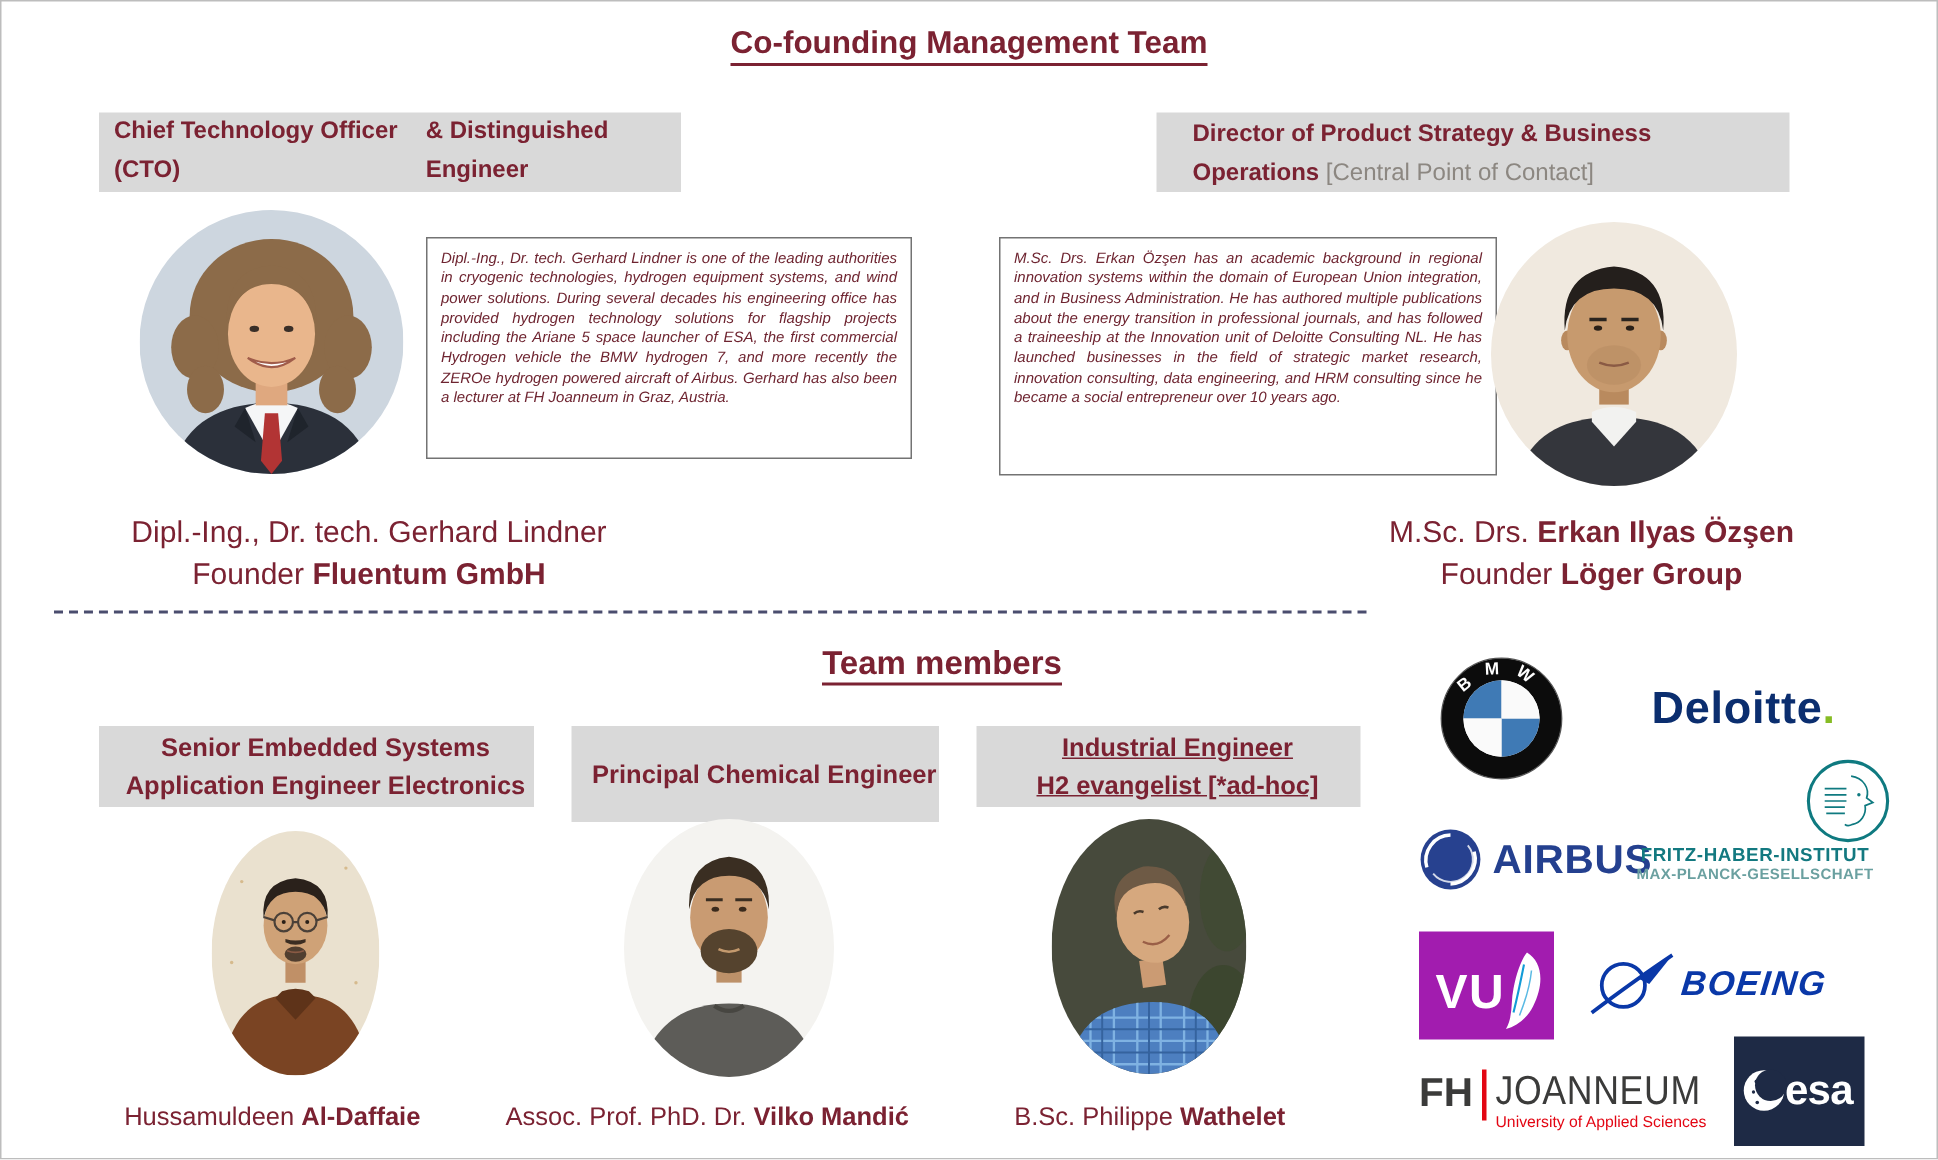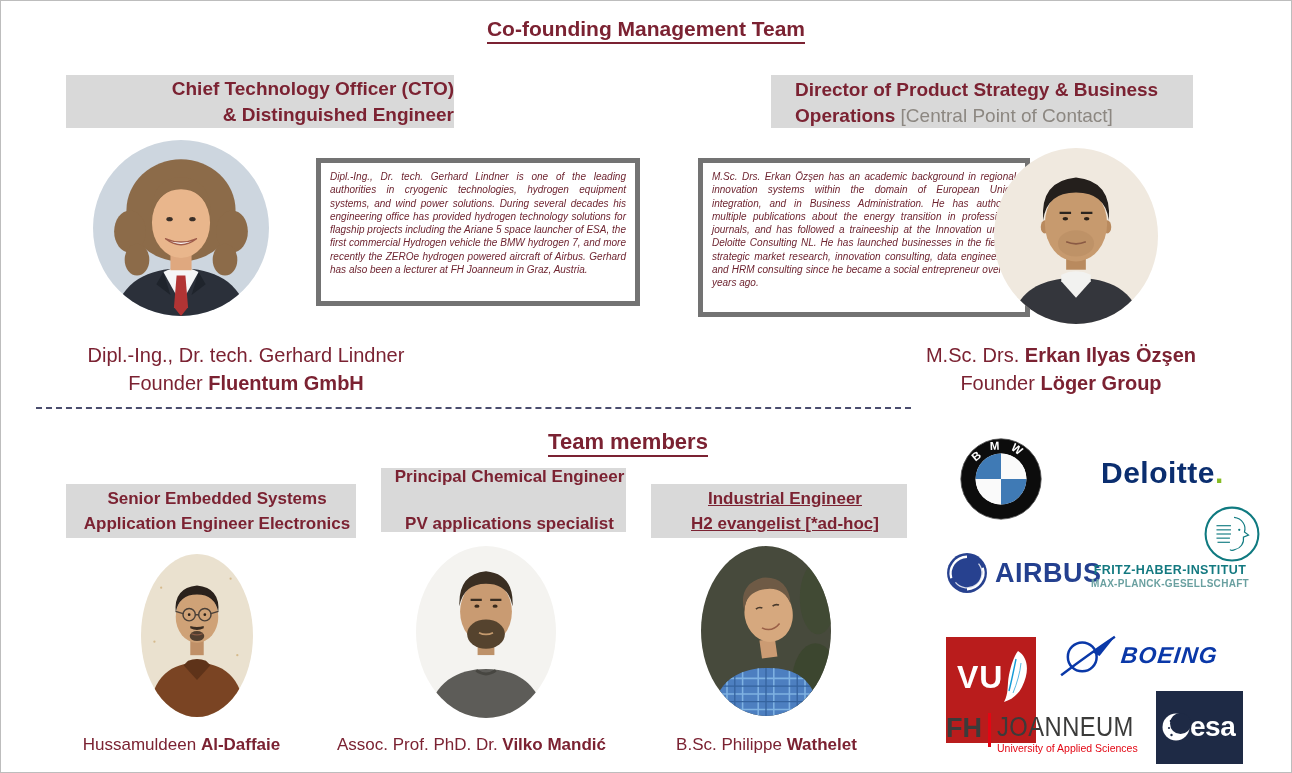--- a/index.html
+++ b/index.html
@@ -9,28 +9,28 @@
     font-family:"Liberation Sans",sans-serif;color:var(--accent_maroon,#7b2232);
   }
   .abs{position:absolute;}
   
   .page-title{left:0;right:0;top:16px;text-align:center;font-size:21px;font-weight:700;}
   .page-title span{border-bottom:2px solid currentColor;padding-bottom:2px;}
   .team-title{left:0;right:36px;top:428px;text-align:center;font-size:22px;font-weight:700;}
   .team-title span{border-bottom:2px solid currentColor;padding-bottom:1px;}
   
   .rolebox{background:var(--box_gray,#d9d9d9);box-sizing:border-box;
-    font-size:19px;line-height:26px;font-weight:700;display:flex;flex-direction:column;justify-content:center;align-items:flex-end;}
+    font-size:16px;line-height:26px;font-weight:700;display:flex;flex-direction:row;justify-content:center;}
   .rolebox.rb1{left:65px;top:74px;width:388px;height:53px;padding-left:10px;}
   .rolebox.rb2{left:770px;top:74px;width:422px;height:53px;padding:2px 24px;display:block;}
   .role-note{font-weight:400;color:var(--note_gray,#8c8781);}
   
-  .bio{box-sizing:border-box;border:5px solid #737373;background:#fff;
+  .bio{box-sizing:border-box;border:1px solid #737373;background:#fff;
     font-size:10px;line-height:13.3px;font-style:italic;color:#6e2430;
-    text-align:justify;padding:7px 9px;margin-left:32px;}
+    text-align:justify;padding:7px 9px;}
   .bio.b1{left:283px;top:157px;width:324px;height:148px;}
   .bio.b2{left:665px;top:157px;width:332px;height:159px;}
   
   .photo{border-radius:50%;overflow:hidden;}
   .photo svg{display:block;width:100%;height:100%;}
   .ph-gerhard{left:92px;top:139px;width:176px;height:176px;}
   .ph-erkan{left:993px;top:147px;width:164px;height:176px;}
   .ph-hussam{left:140px;top:553px;width:112px;height:163px;}
   .ph-vilko{left:415px;top:545px;width:140px;height:172px;}
   .ph-philippe{left:700px;top:545px;width:130px;height:170px;}
@@ -42,33 +42,33 @@
   .mname{text-align:center;font-size:17px;line-height:22px;}
   .mn1{left:58px;top:733px;width:245px;}
   .mn2{left:327px;top:733px;width:287px;}
   .mn3{left:663px;top:733px;width:205px;}
   
   .divider{left:35px;top:406px;width:875px;height:0;border-top:2px dashed var(--divider,#4a4d6e);}
   
   .teambox{background:var(--box_gray,#d9d9d9);box-sizing:border-box;text-align:center;
     font-size:17px;line-height:25px;font-weight:700;display:flex;flex-direction:column;justify-content:center;padding-left:12px;}
   .tb1{left:65px;top:483px;width:290px;height:54px;}
-  .tb2{left:380px;top:467px;width:245px;height:64px;gap:22px;}
+  .tb2{left:380px;top:483px;width:245px;height:64px;gap:22px;}
   .tb3{left:650px;top:483px;width:256px;height:54px;text-decoration:underline;}
   
   .bmw{left:959px;top:437px;width:82px;height:82px;}
   .deloitte{left:1100px;top:455px;font-size:30px;font-weight:700;color:#0b2e6f;letter-spacing:.5px;}
   .deloitte .dot{color:#86bc24;}
   .minerva{left:1202px;top:504px;width:58px;height:58px;}
   .airbus-row{left:945px;top:551px;display:flex;align-items:center;}
   .airbus-word{font-size:27px;font-weight:700;color:#24408f;letter-spacing:.5px;margin-left:7px;}
   .fritz{left:1090px;top:562px;width:158px;text-align:center;}
   .fritz .l1{font-size:12.5px;font-weight:700;color:#137980;letter-spacing:.4px;display:block;}
   .fritz .l2{font-size:10px;font-weight:700;color:#6aa0a0;letter-spacing:.3px;display:block;margin-top:1px;}
-  .vu{left:945px;top:636px;width:90px;height:106px;background:#b91c1c;}
+  .vu{left:945px;top:620px;width:90px;height:72px;background:#a21caf;}
   .vu .vu-word{position:absolute;left:11px;top:22px;font-size:32px;font-weight:700;color:#fff;letter-spacing:1px;}
   .vu svg{position:absolute;right:4px;top:12px;width:38px;height:56px;}
   .boeing-row{left:1058px;top:630px;display:flex;align-items:center;}
   .boeing-word{font-size:23px;font-weight:700;font-style:italic;color:#0a38a8;letter-spacing:1px;transform:skewX(-6deg);margin-left:4px;}
   .esa{left:1155px;top:690px;width:87px;height:73px;background:#1e2a45;}
   .esa svg{position:absolute;left:5px;top:17px;width:32px;height:38px;}
   .esa .esa-word{position:absolute;left:34px;top:20px;font-size:28px;font-weight:700;color:#fff;letter-spacing:-.5px;}
   .fhj{left:945px;top:712px;display:flex;align-items:flex-start;}
   .fhj .fh{font-size:27px;font-weight:700;color:#3b3b3a;line-height:30px;}
   .fhj .bar{width:3px;height:34px;background:#e30613;margin:0 6px;}
@@ -154,21 +154,20 @@
   <div class="abs team-title">
     <span>Team members</span>
   </div>
 
   <div class="abs teambox tb1">
     <div>Senior Embedded Systems</div>
     <div>Application Engineer Electronics</div>
   </div>
   <div class="abs teambox tb2">
     <div>Principal Chemical Engineer</div>
-    <div>PV applications specialist</div>
   </div>
   <div class="abs teambox tb3">
     <div>Industrial Engineer</div>
     <div>H2 evangelist [*ad-hoc]</div>
   </div>
 
   <div class="abs photo ph-hussam">
     <svg viewBox="0 0 100 145" preserveAspectRatio="none">
       <rect width="100" height="145" fill="#eae1cf"></rect>
       <g fill="#c8a161" opacity=".6">

